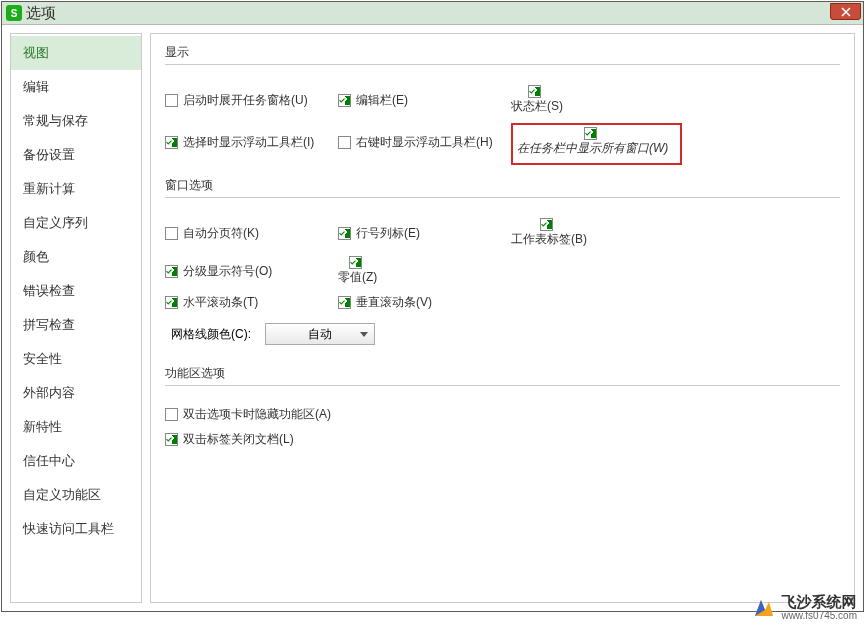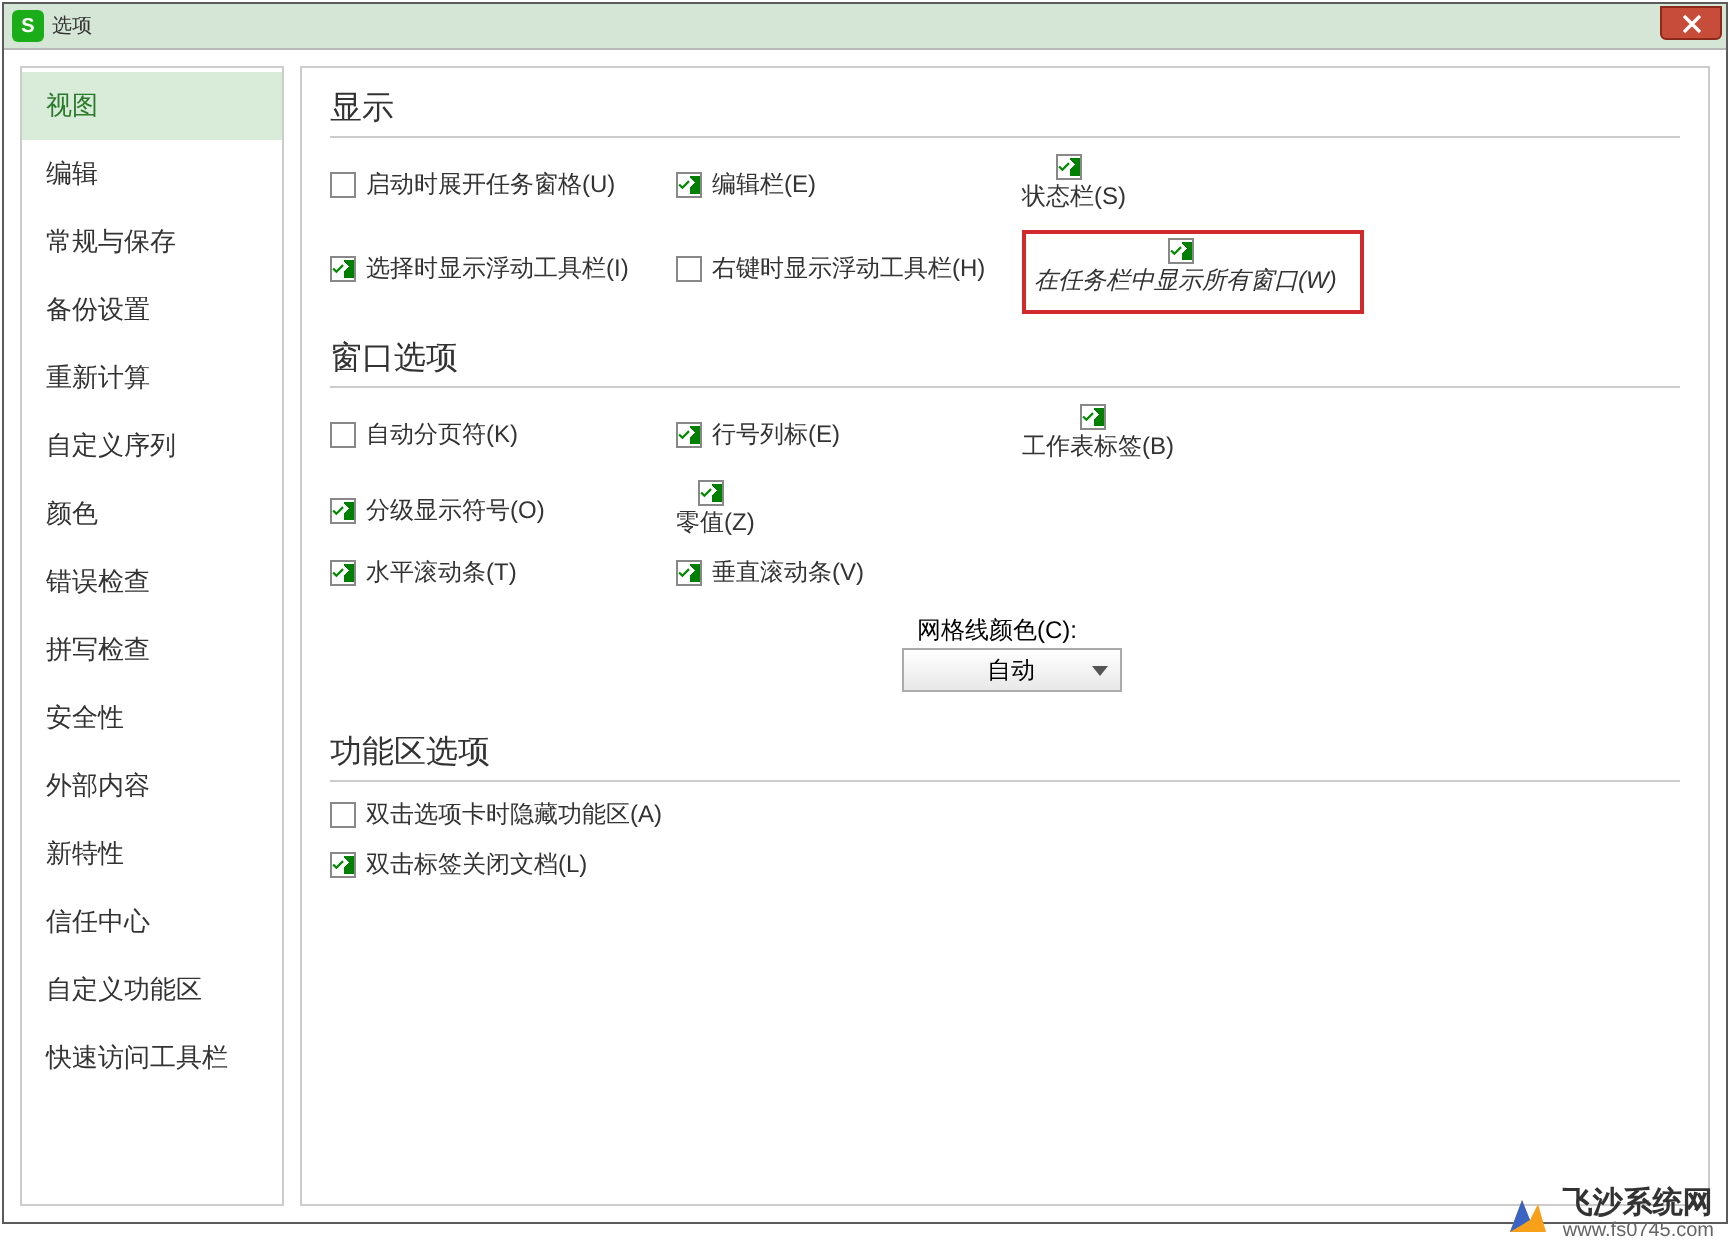--- a/index.html
+++ b/index.html
@@ -35,21 +35,21 @@
       background: #1aad19;
       border-radius: 3px;
       display: flex;
       align-items: center;
       justify-content: center;
       color: #fff;
       font-size: 10px;
       font-weight: bold;
       margin-right: 4px;
     }
-    .titlebar-text { color: #333; font-size: 10px; }
+    .titlebar-text { color: #333; font-size: 15px; }
     .close-btn {
       position: absolute;
       right: 2px;
       top: 1px;
       width: 31px;
       height: 17px;
       background: #c74c3a;
       border: 1px solid #8b2a1a;
       border-radius: 0 0 3px 3px;
       display: flex;
@@ -83,25 +83,25 @@
     }
     .main-panel {
       flex: 1;
       border: 1px solid #ccc;
       background: #fff;
       padding: 10px 14px;
       overflow: auto;
     }
     .section { margin-bottom: 12px; }
     .section-title {
-      font-size: 16px;
+      font-size: 12px;
       color: #333;
       border-bottom: 1px solid #ccc;
       padding-bottom: 3px;
-      margin-bottom: 8px;
+      margin-bottom: 20px;
       overflow: hidden;
     }
     .section-title span { background:#fff; padding-right:4px;}
     .checkbox-row {
       display: flex;
       flex-wrap: wrap;
       margin-bottom: 4px;
     }
     .checkbox-item {
       display: flex;
@@ -139,21 +139,20 @@
       border: 2px solid #d02a2a;
       padding: 2px 4px;
       display: inline-flex;
       align-items: center;
       font-style: italic;
     }
     .gridcolor-row {
       display: flex;
       align-items: center;
       padding: 4px 0 8px 6px;
-      flex-direction: column;
     }
     .gridcolor-label { margin-right: 14px; font-size: 12px; }
     .dropdown {
       width: 110px;
       height: 22px;
       border: 1px solid #aaa;
       background: linear-gradient(#fff, #e8e8e8);
       display: flex;
       align-items: center;
       justify-content: center;

